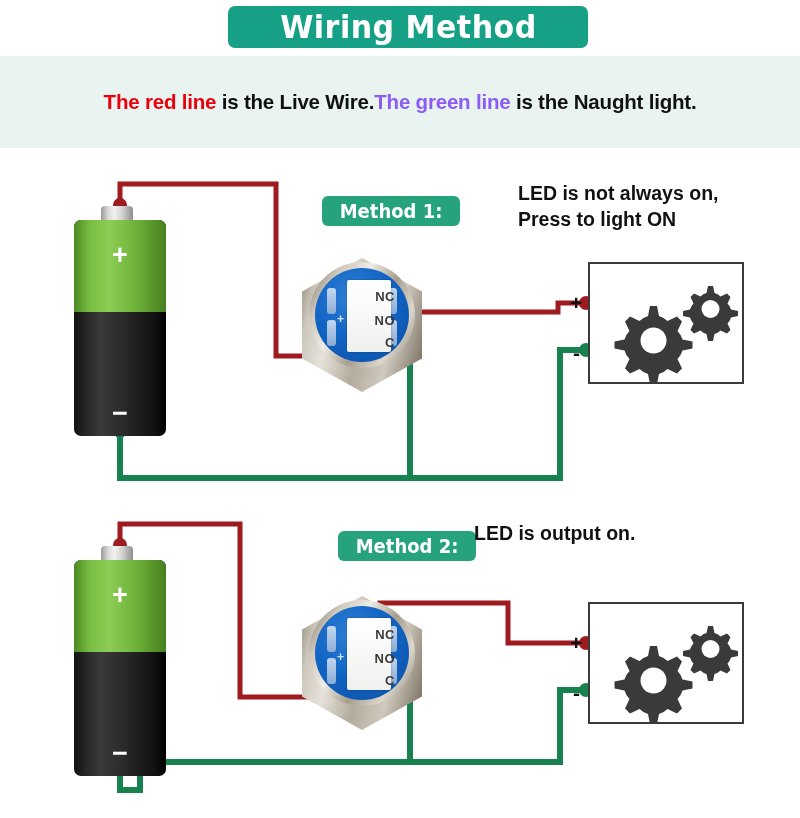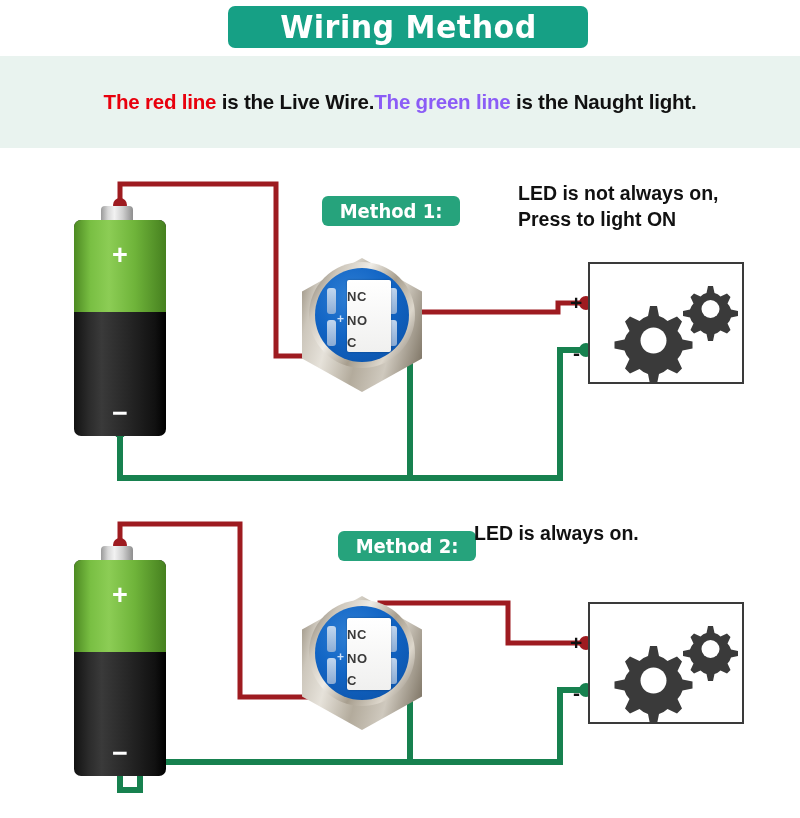--- a/index.html
+++ b/index.html
@@ -62,21 +62,21 @@
            background:linear-gradient(120deg,#6e665a 0%,#cdc6ba 20%,#efece6 38%,
                       #a79e8e 58%,#ddd7cc 78%,#7a7165 100%);}
   .sw-inner{position:absolute;left:17px;top:18px;width:94px;height:94px;
             border-radius:50%;overflow:hidden;
             background:radial-gradient(circle at 38% 30%,#2f7fd4 0%,#1164c4 46%,#0b4fa3 100%);}
   .sw-slot{position:absolute;width:9px;height:26px;border-radius:3px;
            background:linear-gradient(180deg,#dfe9f5,#9fb8d8);opacity:.85;}
   .sw-label{position:absolute;left:32px;top:12px;width:44px;height:72px;
             background:linear-gradient(180deg,#ffffff,#f0f0ef);
             border-radius:2px;box-shadow:0 0 2px rgba(0,0,0,.35);}
-  .sw-term{position:absolute;left:0;width:48px;text-align:left;color:#3a3a3a;
+  .sw-term{position:absolute;left:0;width:48px;text-align:right;color:#3a3a3a;
            font-size:13px;font-weight:bold;letter-spacing:.5px;
            font-family:"Liberation Sans",sans-serif;}
   .sw-plus{position:absolute;color:#cfe3fb;font-size:12px;font-weight:bold;}
 
   
   .loadbox{position:absolute;width:152px;height:118px;border:2px solid #3a3a3a;
            background:#ffffff;}
   .load-sign{position:absolute;color:#111111;font-size:21px;font-weight:bold;
              line-height:14px;}
 
@@ -100,21 +100,21 @@
 
 <div class="method-pill" style="left:322px;top:182px;margin-top:14px;">
   <span>Method 1:</span>
 </div>
 <div class="method-desc" style="left:474px;top:180px;margin-left:44px;">LED is not always on,
 Press to light ON</div>
 
 <div class="method-pill" style="left:338px;top:518px;margin-top:13px;">
   <span>Method 2:</span>
 </div>
-<div class="method-desc" style="left:474px;top:520px;">LED is always on.</div>
+<div class="method-desc" style="left:474px;top:520px;">LED is output on.</div>
 
 <svg class="wirelayer">
 
   <polyline points="120,205 120,184 276,184 276,356 355,356" fill="none" stroke="#9e1b20" stroke-width="5"></polyline>
 
   <polyline points="326,341 377,312 558,312 558,303 586,303" fill="none" stroke="#9e1b20" stroke-width="5"></polyline>
 
   <polyline points="410,330 410,478 120,478 120,432" fill="none" stroke="#17814f" stroke-width="6"></polyline>
 
   <polyline points="586,350 560,350 560,478 410,478" fill="none" stroke="#17814f" stroke-width="6"></polyline>

